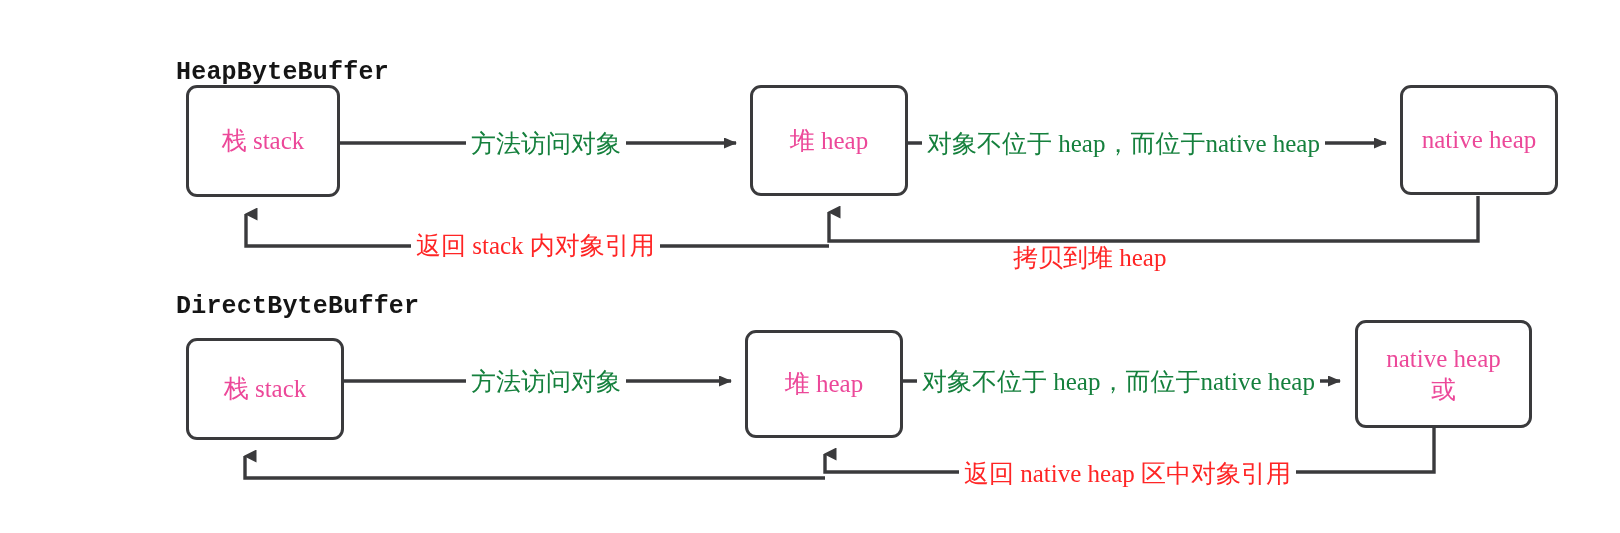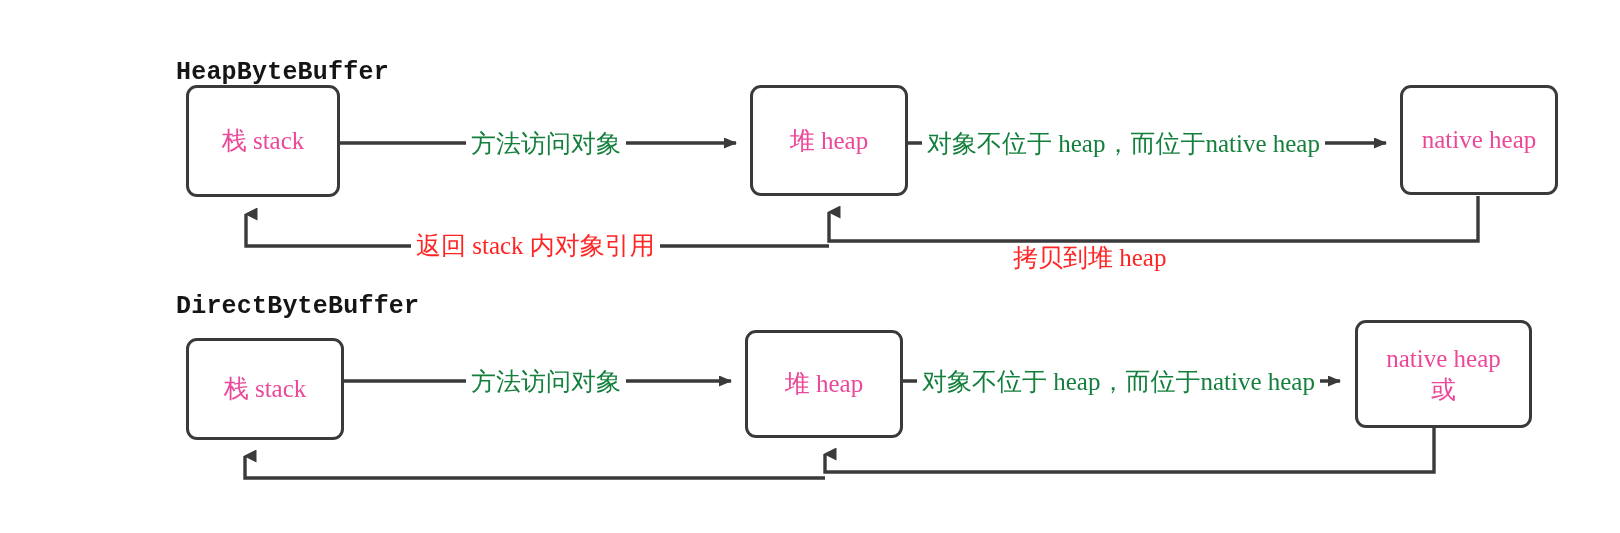--- a/index.html
+++ b/index.html
@@ -125,14 +125,15 @@
       <span>native heap</span>
       <span>或</span>
     </span>
   </div>
 
   <div class="edge-label black" style="left:466px;top:381px;">方法访问对象</div>
 
   <div class="edge-label black" style="left:917px;top:381px;">对象不位于 heap，而位于native heap</div>
 
 
+  <div class="edge-label red" style="left:959px;top:473px;">返回 native heap 区中对象引用</div>
 
 </div>
 
 </body></html>

